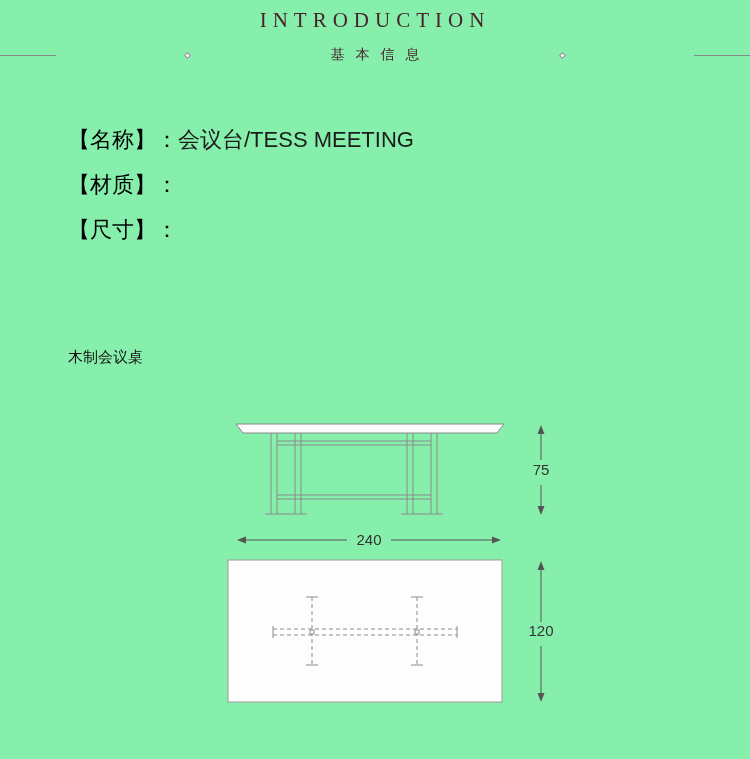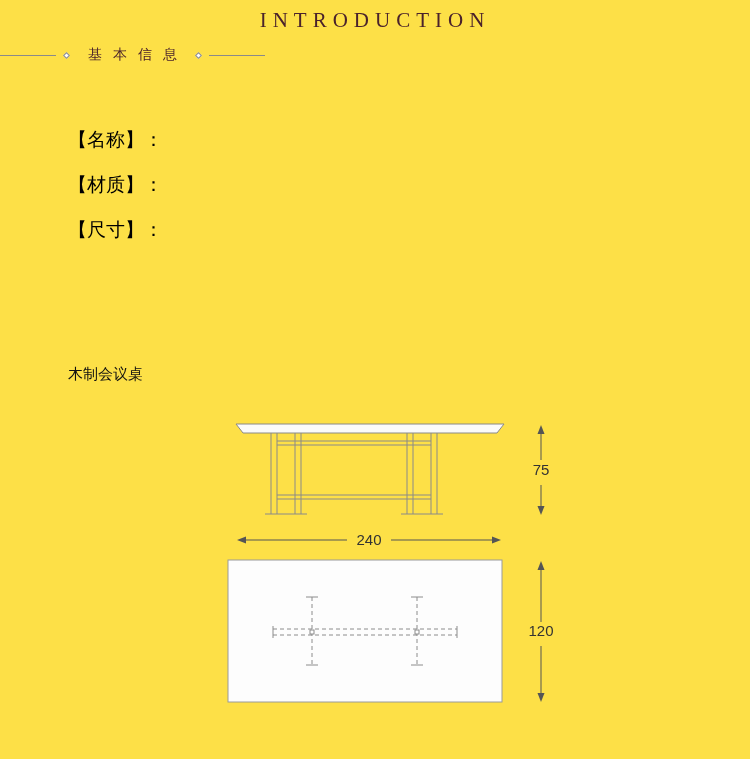--- a/index.html
+++ b/index.html
@@ -1,21 +1,21 @@
 <!DOCTYPE html>
 <html><head>
 <meta charset="utf-8">
 <style>
   * { margin: 0; padding: 0; box-sizing: border-box; }
   html, body { background: #ffffff; }
   .page {
     position: relative;
     width: 750px;
     height: 759px;
-    background: #fde047;
+    background: #86efac;
     font-family: "Liberation Sans", "DejaVu Sans", sans-serif;
     overflow: hidden;
   }
   .page-title {
     position: absolute;
     top: 8px;
     left: 0;
     width: 100%;
     text-align: center;
     font-family: "Liberation Serif", "DejaVu Serif", serif;
@@ -23,21 +23,21 @@
     font-weight: 400;
     letter-spacing: 6px;
     color: #4a222b;
   }
   .divider {
     position: absolute;
     top: 46px;
     left: 0;
     width: 100%;
     display: flex;
-    justify-content: flex-start;
+    justify-content: space-between;
     align-items: center;
   }
   .divider .line {
     width: 56px;
     height: 1px;
     background: #8a8a8a;
   }
   .divider .diamond {
     width: 5px;
     height: 5px;
@@ -58,33 +58,32 @@
     left: 68px;
     top: 130px;
     display: flex;
     flex-direction: column;
     gap: 26px;
     list-style: none;
   }
   .spec-row {
     display: flex;
     align-items: baseline;
-    font-size: 19px;
+    font-size: 22px;
     color: #141414;
     line-height: 19px;
   }
   .spec-label { color: #000000; }
   .spec-value { color: #1c1c1c; }
   .drawing-caption {
     position: absolute;
     left: 68px;
     top: 348px;
     font-size: 15px;
     color: #111111;
-    margin-top: 17px;
   }
   .drawing-wrap {
     position: absolute;
     left: 0;
     top: 400px;
     width: 750px;
     height: 330px;
   }
   svg { display: block; }
   .dim-text {
@@ -104,20 +103,21 @@
     <span class="line"></span>
     <span class="diamond"></span>
     <span class="subtitle">基本信息</span>
     <span class="diamond"></span>
     <span class="line"></span>
   </div>
 
   <ul class="specs">
     <li class="spec-row">
       <span class="spec-label">【名称】：</span>
+      <span class="spec-value">会议台/TESS MEETING</span>
     </li>
     <li class="spec-row">
       <span class="spec-label">【材质】：</span>
     </li>
     <li class="spec-row">
       <span class="spec-label">【尺寸】：</span>
     </li>
   </ul>
 
   <div class="drawing-caption">木制会议桌</div>

